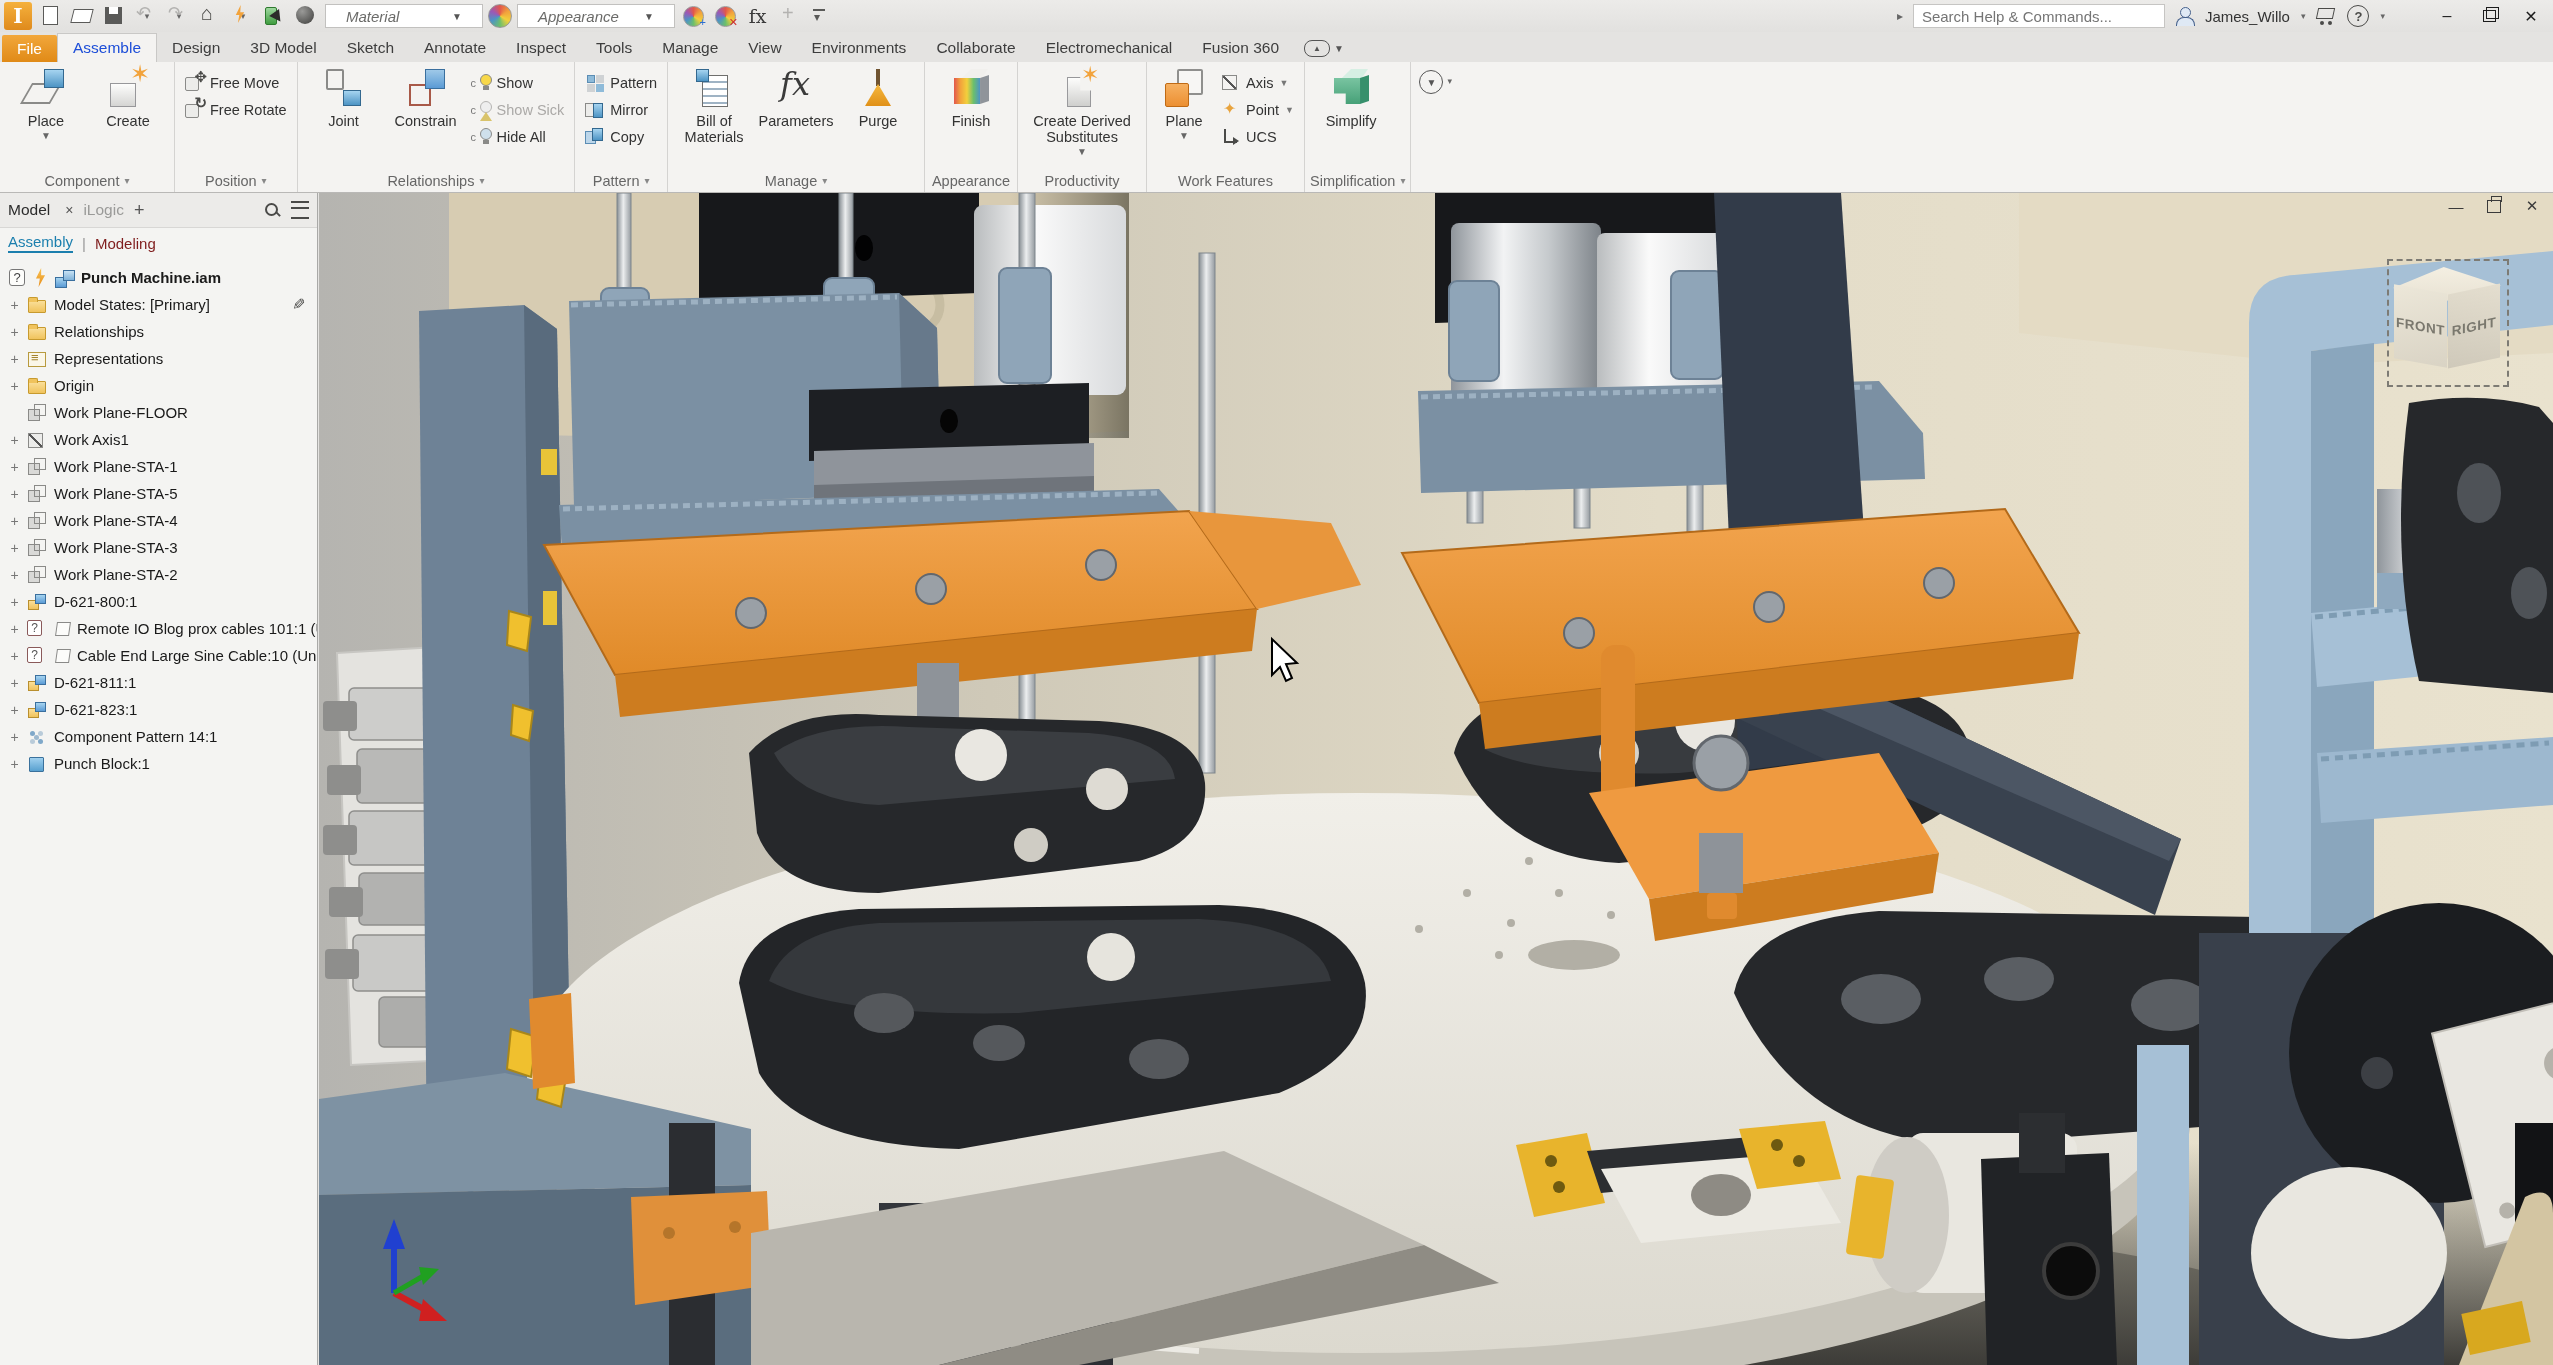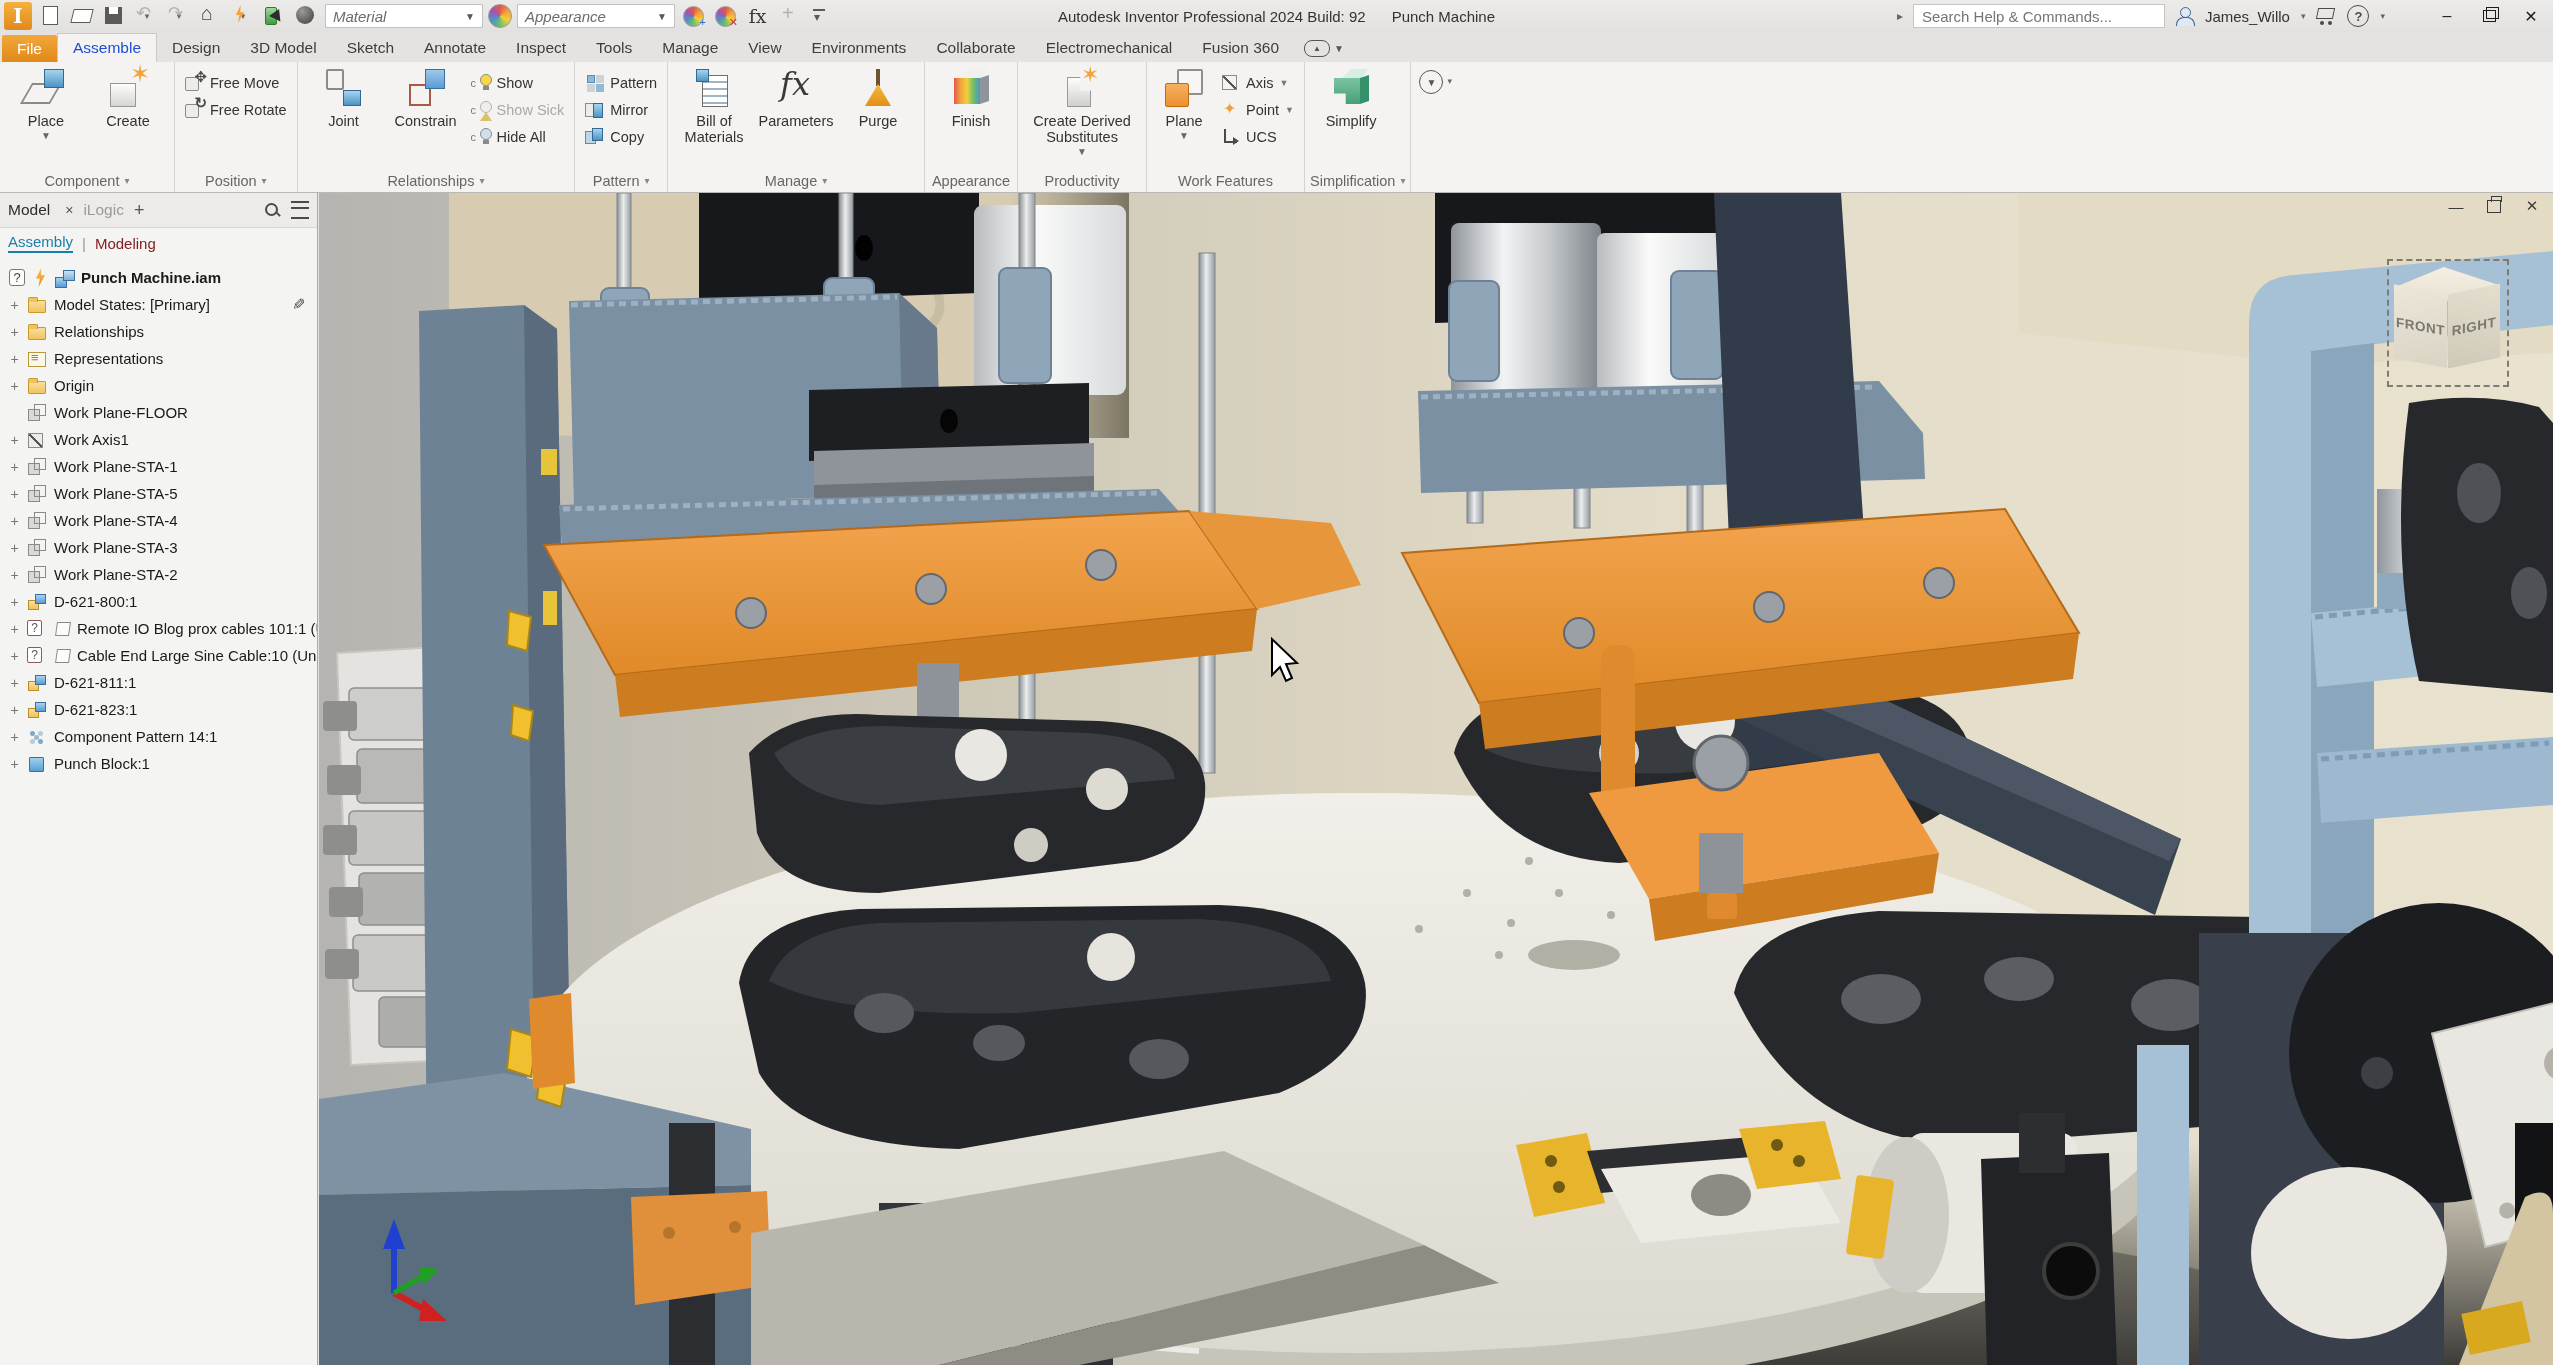--- a/index.html
+++ b/index.html
@@ -4,21 +4,21 @@
 <style>
   html,body{margin:0;padding:0;background:#888;}
   .app{position:relative;width:2553px;height:1365px;background:#e4e3e1;font-family:"Liberation Sans",sans-serif;overflow:hidden;color:#2b2b2b;}
 
   
   .titlebar{position:absolute;left:0;top:0;width:100%;height:32px;background:linear-gradient(#ecebe9,#e2e1df);display:flex;align-items:center;gap:5px;padding-left:4px;box-sizing:border-box;}
   .logo{width:28px;height:28px;background:linear-gradient(#f5b13d,#df8a1c);border-radius:3px;color:#fff;font-weight:bold;font-family:"DejaVu Serif",serif;font-size:20px;display:flex;align-items:center;justify-content:center;}
   .qbtn{width:27px;height:26px;display:flex;align-items:center;justify-content:center;font-size:17px;color:#4a4a48;position:relative;}
   .qbtn.dis{color:#b3b2b0;}
   .mini-arrow{font-size:9px;color:#666;margin-left:1px;}
-  .combo{width:158px;height:24px;background:#fff;border:1px solid #c2c1bf;display:flex;align-items:center;padding:0 7px;font-style:italic;color:#6b6b69;font-size:15px;box-sizing:border-box;}
+  .combo{width:158px;height:24px;background:#fff;border:1px solid #c2c1bf;display:flex;align-items:center;padding:0 20px;font-style:italic;color:#6b6b69;font-size:15px;box-sizing:border-box;}
   .combo .arr{margin-left:auto;font-size:10px;color:#555;font-style:normal;}
   .wheel{width:22px;height:22px;border-radius:50%;background:conic-gradient(#e2574c,#f2a33c,#f2d03c,#6cbf6c,#4d94c4,#9b59b6,#e2574c);border:1px solid #999;}
   .wheel.sm{width:19px;height:19px;}
   .badge{position:absolute;right:1px;bottom:1px;font-size:11px;line-height:11px;}
   .fxg{font-family:"DejaVu Serif",serif;font-size:19px;color:#3a3a3a;}
   .title-center{position:absolute;left:50%;transform:translateX(-50%);top:0;height:32px;display:flex;align-items:center;gap:26px;font-size:15px;color:#333;white-space:nowrap;}
   .tb-right{position:absolute;right:6px;top:0;height:32px;display:flex;align-items:center;gap:10px;}
   .search-expander{color:#666;font-size:12px;}
   .searchbox{width:252px;height:24px;background:#fff;border:1px solid #c6c5c3;font-size:15px;color:#444;padding:0 8px;box-sizing:border-box;font-family:"Liberation Sans",sans-serif;}
   .person-icon{width:20px;height:20px;position:relative;}
@@ -229,24 +229,20 @@
     <div class="qbtn">
         <span class="fxg">fx</span>
       </div>
     <div class="qbtn dis">
         <span class="sicon ic-plus"></span>
       </div>
     <div class="qbtn">
         <span class="sicon ic-qatdd"></span>
       </div>
 
-    <div class="title-center">
-      <span>Autodesk Inventor Professional 2024 Build: 92</span>
-      <span>Punch Machine</span>
-    </div>
 
     <div class="tb-right">
       <span class="search-expander">▸</span>
       <input class="searchbox" placeholder="Search Help &amp; Commands..." style="">
       <span class="person-icon"></span>
       <span class="username">James_Willo</span>
       <span class="mini-arrow">▾</span>
       <span class="cart-icon"></span>
       <span class="help-icon">?</span>
       <span class="mini-arrow">▾</span>

